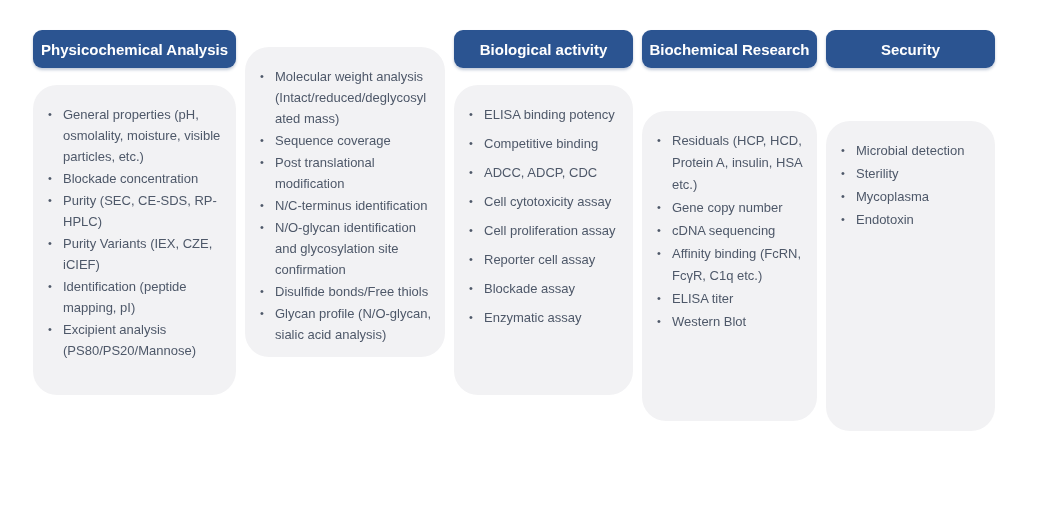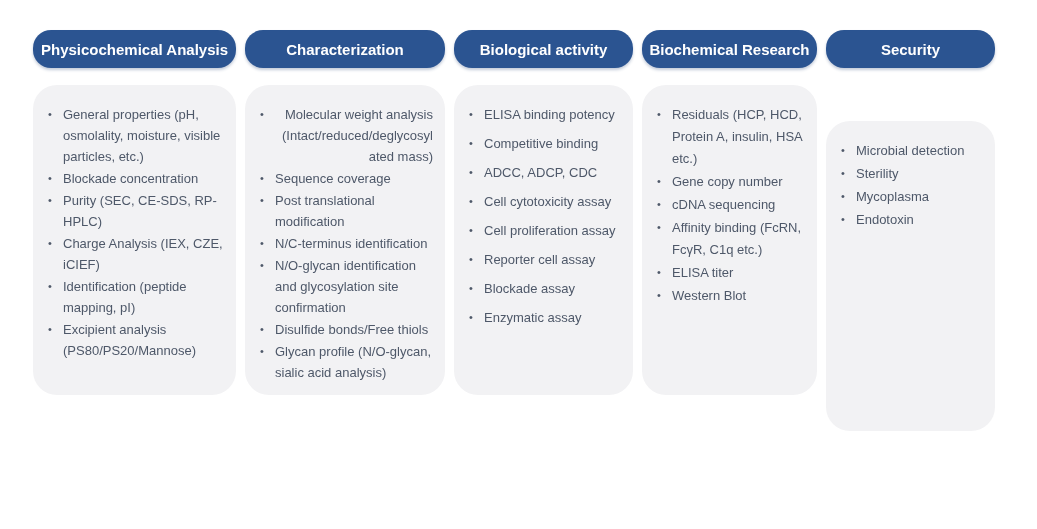--- a/index.html
+++ b/index.html
@@ -18,25 +18,25 @@
   .board{
     display:flex;
     align-items:flex-start;
     column-gap:9px;
     padding:30px 0 0 33px;
   }
   .column{display:flex;flex-direction:column;flex:0 0 auto;}
   .column:nth-child(1){width:203px;}
   .column:nth-child(2){width:200px;}
   .column:nth-child(3){width:179px;}
-  .column:nth-child(4){width:175px;}
+  .column:nth-child(4){width:175px;gap:26px;}
   .column:nth-child(5){width:169px;gap:36px;}
   .header{
     height:38px;
-    border-radius:18px;
+    border-radius:9px;
     background:var(--header-bg);
     color:var(--header-text);
     font-size:15px;
     font-weight:bold;
     display:flex;
     align-items:center;
     justify-content:center;
     box-shadow:0 2px 3px rgba(40,70,120,0.28);
     white-space:nowrap;
   }
@@ -62,21 +62,21 @@
     font-size:11px;
     line-height:21px;
     color:var(--item-text);
   }
   .text{flex:1 1 auto;padding-right:4px;}
   
   .column:nth-child(3) li.item{margin-bottom:8px;}
   .column:nth-child(4) li.item{line-height:22px;margin-bottom:1px;}
   .column:nth-child(5) li.item{line-height:22px;margin-bottom:1px;}
   
-  .column:nth-child(2) li.item:first-child .text{word-break:break-all;text-align:right;}
+  .column:nth-child(2) li.item:first-child .text{word-break:break-all;}
 </style>
 </head>
 <body>
 
 <main class="board">
     <section class="column">
       <div class="header">Physicochemical Analysis</div>
       <div class="card">
         <ul class="items">
           <li class="item">
@@ -86,35 +86,34 @@
           <li class="item">
             <span class="bullet">•</span>
             <span class="text">Blockade concentration</span>
           </li>
           <li class="item">
             <span class="bullet">•</span>
             <span class="text">Purity (SEC,  CE-SDS, RP-HPLC)</span>
           </li>
           <li class="item">
             <span class="bullet">•</span>
-            <span class="text">Charge Analysis (IEX, CZE, iCIEF)</span>
+            <span class="text">Purity Variants (IEX, CZE, iCIEF)</span>
           </li>
           <li class="item">
             <span class="bullet">•</span>
             <span class="text">Identification (peptide mapping, pI)</span>
           </li>
           <li class="item">
             <span class="bullet">•</span>
             <span class="text">Excipient analysis (PS80/PS20/Mannose)</span>
           </li>
         </ul>
       </div>
     </section>
     <section class="column">
-      <div class="header">Characterization</div>
       <div class="card">
         <ul class="items">
           <li class="item">
             <span class="bullet">•</span>
             <span class="text">Molecular weight analysis (Intact/reduced/deglycosylated mass)</span>
           </li>
           <li class="item">
             <span class="bullet">•</span>
             <span class="text">Sequence coverage</span>
           </li>

